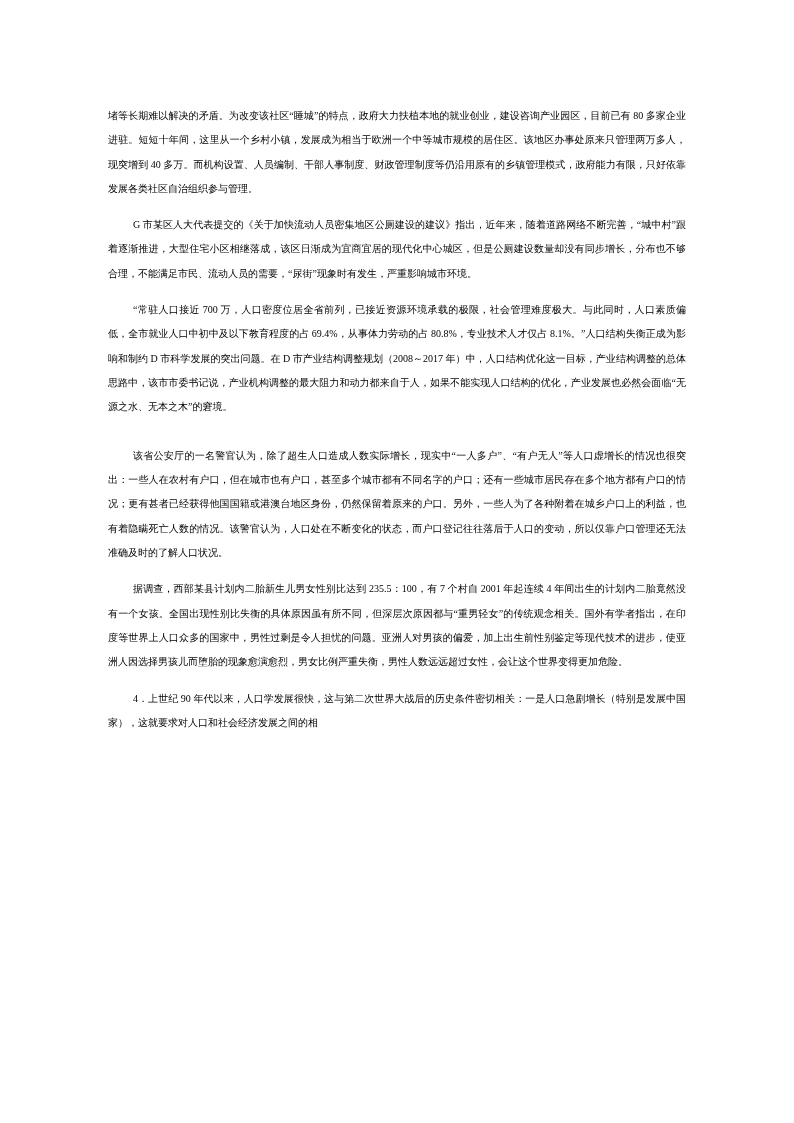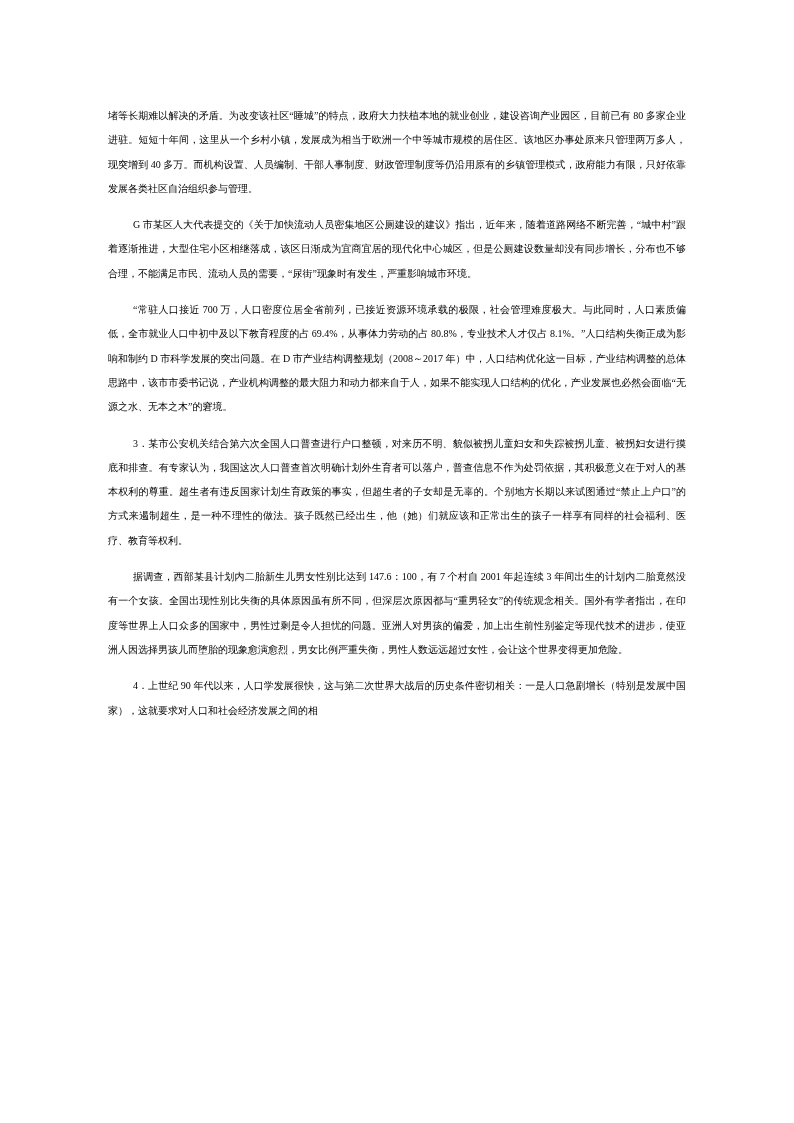--- a/index.html
+++ b/index.html
@@ -38,17 +38,17 @@
   }
 </style>
 </head>
 <body>
 
 <div class="page">
   <div class="content">
     <p class="para">堵等长期难以解决的矛盾。为改变该社区“睡城”的特点，政府大力扶植本地的就业创业，建设咨询产业园区，目前已有 80 多家企业进驻。短短十年间，这里从一个乡村小镇，发展成为相当于欧洲一个中等城市规模的居住区。该地区办事处原来只管理两万多人，现突增到 40 多万。而机构设置、人员编制、干部人事制度、财政管理制度等仍沿用原有的乡镇管理模式，政府能力有限，只好依靠发展各类社区自治组织参与管理。</p>
     <p class="para indent">G 市某区人大代表提交的《关于加快流动人员密集地区公厕建设的建议》指出，近年来，随着道路网络不断完善，“城中村”跟着逐渐推进，大型住宅小区相继落成，该区日渐成为宜商宜居的现代化中心城区，但是公厕建设数量却没有同步增长，分布也不够合理，不能满足市民、流动人员的需要，“尿街”现象时有发生，严重影响城市环境。</p>
     <p class="para indent">“常驻人口接近 700 万，人口密度位居全省前列，已接近资源环境承载的极限，社会管理难度极大。与此同时，人口素质偏低，全市就业人口中初中及以下教育程度的占 69.4%，从事体力劳动的占 80.8%，专业技术人才仅占 8.1%。”人口结构失衡正成为影响和制约 D 市科学发展的突出问题。在 D 市产业结构调整规划（2008～2017 年）中，人口结构优化这一目标，产业结构调整的总体思路中，该市市委书记说，产业机构调整的最大阻力和动力都来自于人，如果不能实现人口结构的优化，产业发展也必然会面临“无源之水、无本之木”的窘境。</p>
-    <p class="para indent">3．某市公安机关结合第六次全国人口普查进行户口整顿，对来历不明、貌似被拐儿童妇女和失踪被拐儿童、被拐妇女进行摸底和排查。有专家认为，我国这次人口普查首次明确计划外生育者可以落户，普查信息不作为处罚依据，其积极意义在于对人的基本权利的尊重。超生者有违反国家计划生育政策的事实，但超生者的子女却是无辜的。个别地方长期以来试图通过“禁止上户口”的方式来遏制超生，是一种不理性的做法。孩子既然已经出生，他（她）们就应该和正常出生的孩子一样享有同样的社会福利、医疗、教育等权利。</p>
-    <p class="para indent">据调查，西部某县计划内二胎新生儿男女性别比达到 147.6：100，有 7 个村自 2001 年起连续 3 年间出生的计划内二胎竟然没有一个女孩。全国出现性别比失衡的具体原因虽有所不同，但深层次原因都与“重男轻女”的传统观念相关。国外有学者指出，在印度等世界上人口众多的国家中，男性过剩是令人担忧的问题。亚洲人对男孩的偏爱，加上出生前性别鉴定等现代技术的进步，使亚洲人因选择男孩儿而堕胎的现象愈演愈烈，男女比例严重失衡，男性人数远远超过女性，会让这个世界变得更加危险。</p>
+    <p class="para indent gap-before">该省公安厅的一名警官认为，除了超生人口造成人数实际增长，现实中“一人多户”、“有户无人”等人口虚增长的情况也很突出：一些人在农村有户口，但在城市也有户口，甚至多个城市都有不同名字的户口；还有一些城市居民存在多个地方都有户口的情况；更有甚者已经获得他国国籍或港澳台地区身份，仍然保留着原来的户口。另外，一些人为了各种附着在城乡户口上的利益，也有着隐瞒死亡人数的情况。该警官认为，人口处在不断变化的状态，而户口登记往往落后于人口的变动，所以仅靠户口管理还无法准确及时的了解人口状况。</p>
+    <p class="para indent">据调查，西部某县计划内二胎新生儿男女性别比达到 235.5：100，有 7 个村自 2001 年起连续 4 年间出生的计划内二胎竟然没有一个女孩。全国出现性别比失衡的具体原因虽有所不同，但深层次原因都与“重男轻女”的传统观念相关。国外有学者指出，在印度等世界上人口众多的国家中，男性过剩是令人担忧的问题。亚洲人对男孩的偏爱，加上出生前性别鉴定等现代技术的进步，使亚洲人因选择男孩儿而堕胎的现象愈演愈烈，男女比例严重失衡，男性人数远远超过女性，会让这个世界变得更加危险。</p>
     <p class="para indent">4．上世纪 90 年代以来，人口学发展很快，这与第二次世界大战后的历史条件密切相关：一是人口急剧增长（特别是发展中国家），这就要求对人口和社会经济发展之间的相</p>
   </div>
 </div>
 
 </body></html>

